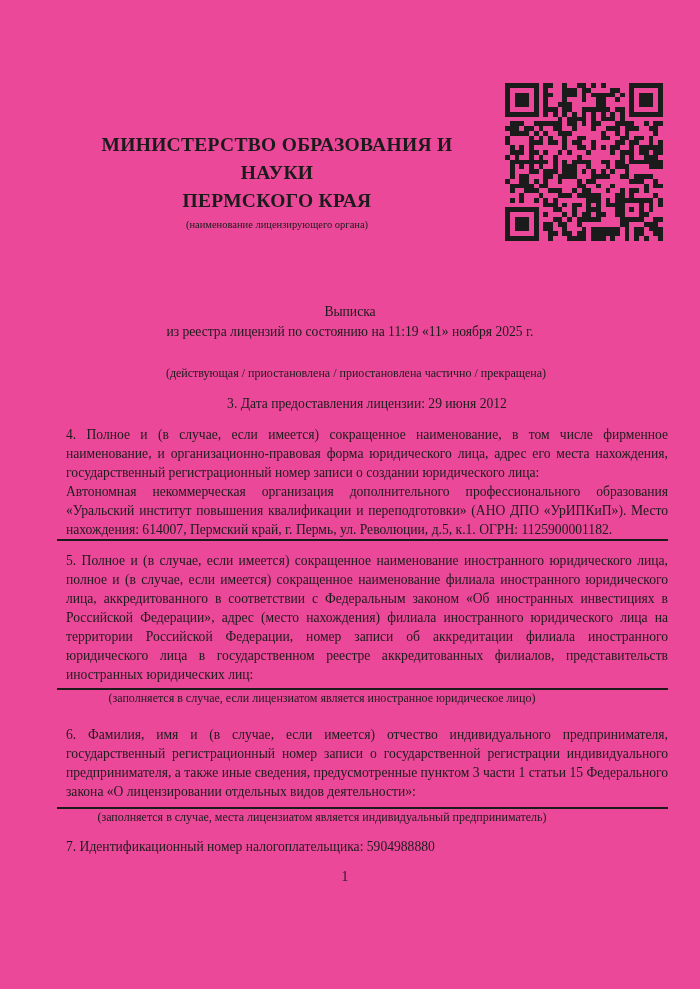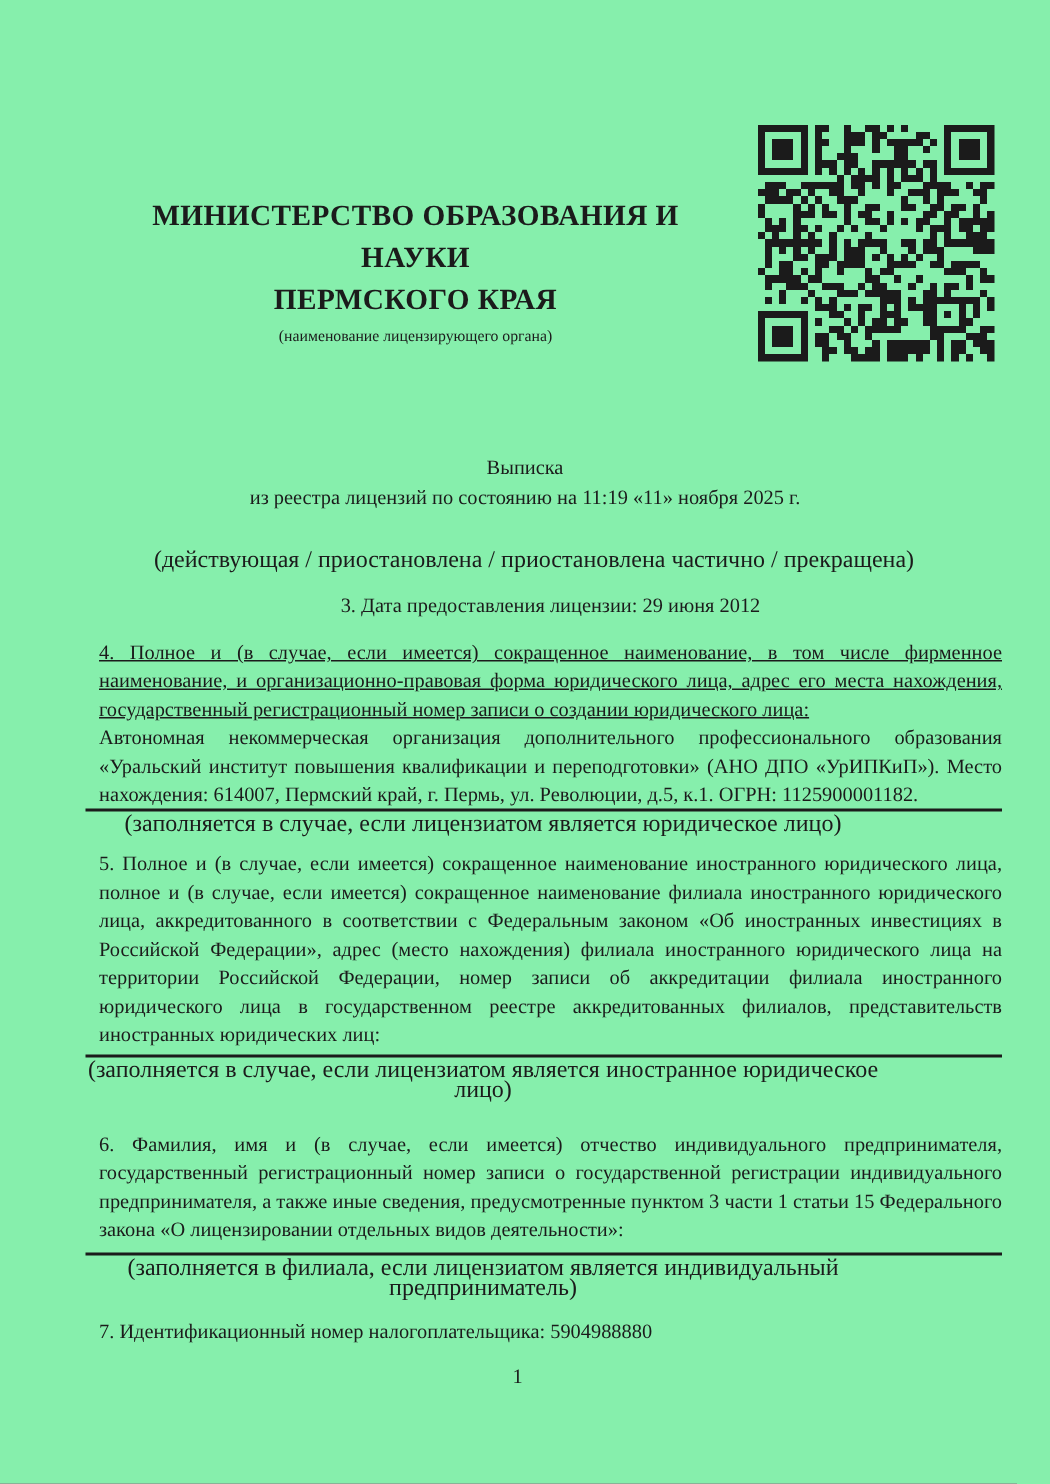--- a/index.html
+++ b/index.html
@@ -1,20 +1,20 @@
 <!DOCTYPE html>
 <html><head>
 <meta charset="utf-8">
 <style>
   html,body { margin:0; padding:0; background:#888; }
   .page {
     position:relative;
     width:700px; height:989px;
     margin:0 auto;
-    background:#86efac;
+    background:#ec4899;
     color:#1b1b1b;
     font-family:"Liberation Serif","DejaVu Serif",serif;
     overflow:hidden;
   }
   .header-text {
     position:absolute; left:66px; top:131px; width:422px;
     text-align:center;
   }
   .header-text .ministry {
     font-size:19.5px; font-weight:bold; line-height:28px;
@@ -30,31 +30,31 @@
     position:absolute; left:0; top:302px; width:700px;
     text-align:center; font-size:13.6px; line-height:20px;
   }
   .content {
     position:absolute; left:0; top:366px; width:700px;
     font-size:13.6px; line-height:19px;
   }
   .item { margin-left:66px; width:602px; }
   .just { text-align:justify; }
   .small-note {
-    font-size:16px; line-height:13px; text-align:center;
+    font-size:12px; line-height:13px; text-align:center;
   }
   .note-status { margin:1px 0 0 56px; width:600px; }
   .note-fill   { margin:2px 0 0 57px; width:530px; }
   .rule {
     margin-left:57px; width:611px; height:0;
     border-top:2px solid #1b1b1b;
   }
   .mt20 { margin-top:20px; }
   .mt14 { margin-top:14px;text-align:center; }
-  .mt12 { margin-top:12px;text-decoration:underline; }
+  .mt12 { margin-top:12px; }
   .mt10 { margin-top:10px; }
   .mt24 { margin-top:13px; }
   .rule-tight { margin-top:0px; }
   .rule-gap4  { margin-top:4px; }
   .rule-gap6  { margin-top:6px; }
   .page-number {
     margin-top:11px; width:690px; text-align:center; font-size:13.6px;
   }
 </style>
 </head>
@@ -631,29 +631,28 @@
   <div class="content">
 
     <div class="small-note note-status">(действующая / приостановлена / приостановлена частично / прекращена)</div>
 
 
     <div class="item mt14">3. Дата предоставления лицензии: 29 июня 2012</div>
 
     <div class="item just mt12">4. Полное и (в случае, если имеется) сокращенное наименование, в том числе фирменное наименование, и организационно-правовая форма юридического лица, адрес его места нахождения, государственный регистрационный номер записи о создании юридического лица:</div>
     <div class="item just">Автономная некоммерческая организация дополнительного профессионального образования «Уральский институт повышения квалификации и переподготовки» (АНО ДПО «УрИПКиП»). Место нахождения: 614007, Пермский край, г. Пермь, ул. Революции, д.5, к.1. ОГРН: 1125900001182.</div>
     <div class="rule rule-tight"></div>
-    <div class="small-note note-fill">(заполняется в случае, если лицензиатом является юридическое лицо)</div>
 
     <div class="item just mt10">5. Полное и (в случае, если имеется) сокращенное наименование иностранного юридического лица, полное и (в случае, если имеется) сокращенное наименование филиала иностранного юридического лица, аккредитованного в соответствии с Федеральным законом «Об иностранных инвестициях в Российской Федерации», адрес (место нахождения) филиала иностранного юридического лица на территории Российской Федерации, номер записи об аккредитации филиала иностранного юридического лица в государственном реестре аккредитованных филиалов, представительств иностранных юридических лиц:</div>
     <div class="rule rule-gap4"></div>
     <div class="small-note note-fill">(заполняется в случае, если лицензиатом является иностранное юридическое лицо)</div>
 
     <div class="item just mt20">6. Фамилия, имя и (в случае, если имеется) отчество индивидуального предпринимателя, государственный регистрационный номер записи о государственной регистрации индивидуального предпринимателя, а также иные сведения, предусмотренные пунктом 3 части 1 статьи 15 Федерального закона «О лицензировании отдельных видов деятельности»:</div>
     <div class="rule rule-gap6"></div>
-    <div class="small-note note-fill">(заполняется в филиала, если лицензиатом является индивидуальный предприниматель)</div>
+    <div class="small-note note-fill">(заполняется в случае, места лицензиатом является индивидуальный предприниматель)</div>
 
     <div class="item mt24">7. Идентификационный номер налогоплательщика: 5904988880</div>
 
     <div class="page-number">1</div>
 
   </div>
 
 </div>
 
 </body></html>

